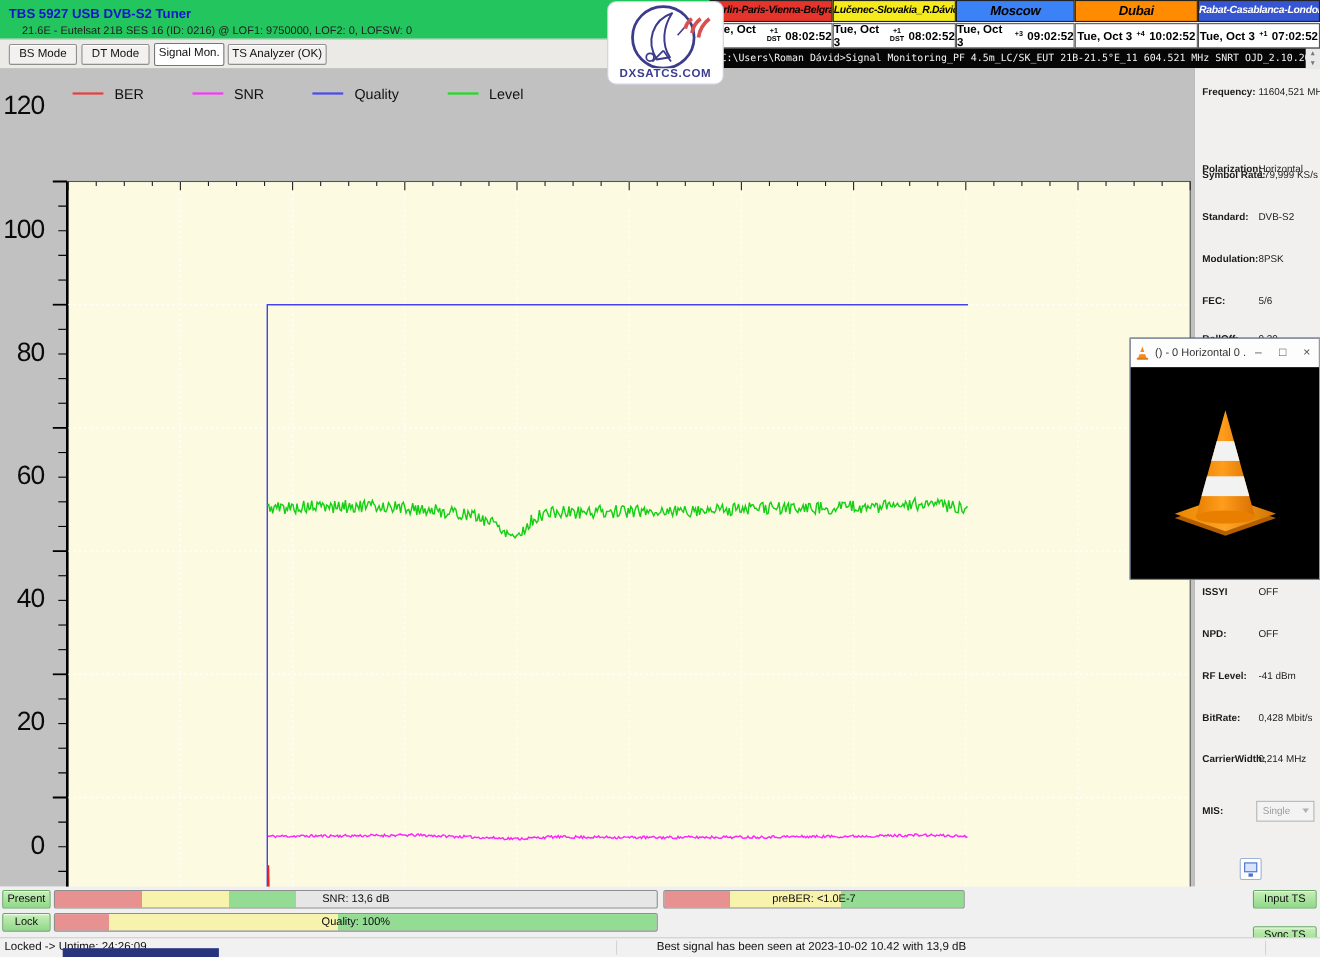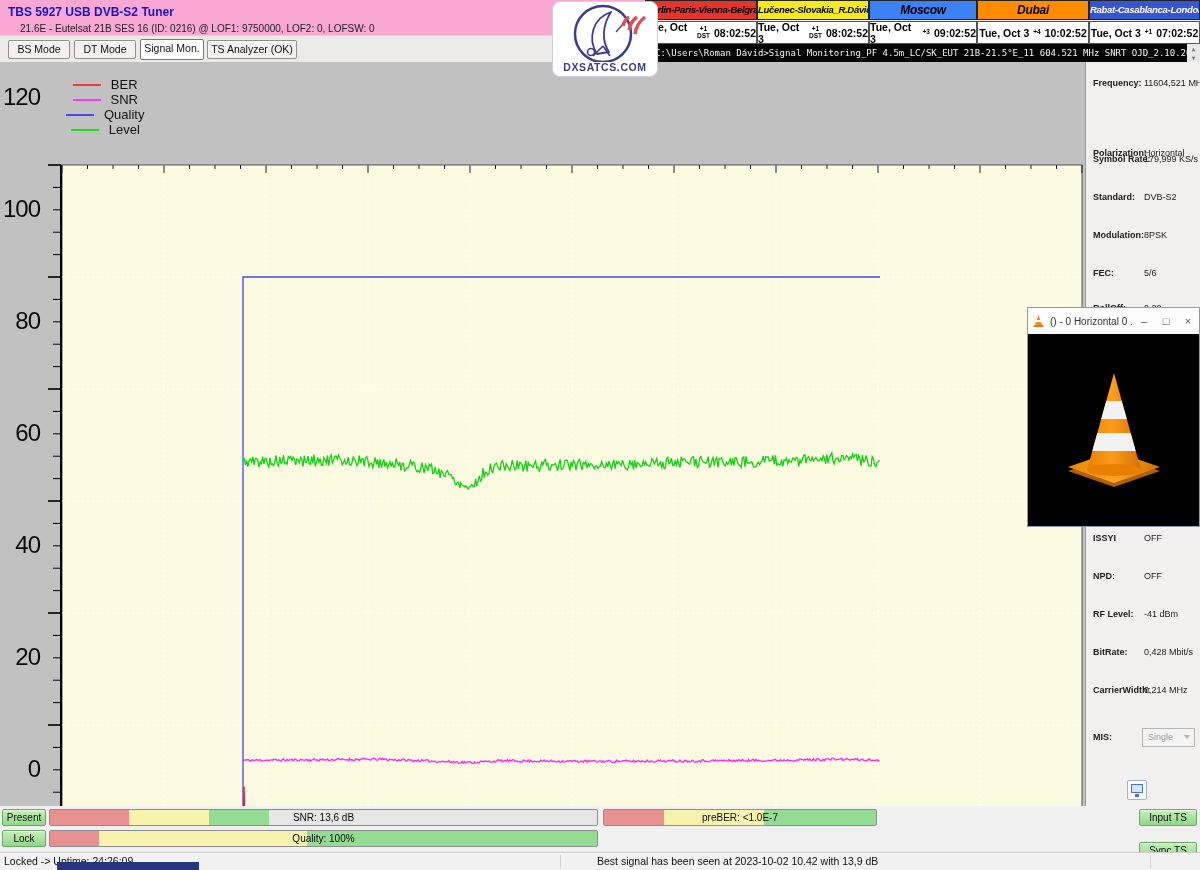--- a/index.html
+++ b/index.html
@@ -1,21 +1,21 @@
 <!DOCTYPE html>
 <html><head>
 <meta charset="utf-8">
 <style>
   * { margin:0; padding:0; box-sizing:border-box; }
   html,body { width:1200px; height:870px; }
   body { font-family:"Liberation Sans", sans-serif; background:#f0f0f0; position:relative; overflow:hidden; }
   #root { position:absolute; inset:0; width:1200px; height:870px; background:#f0f0f0; }
 
   
-  .hdr { position:absolute; left:0; top:0; width:645px; height:62px; background:#f9a8d4; border-bottom:1px solid #a9a9a9;padding-left:24px; }
+  .hdr { position:absolute; left:0; top:0; width:645px; height:62px; background:#22c55e; border-bottom:1px solid #a9a9a9;padding-left:24px; }
   .hdr-title { position:absolute; left:8px; top:5px; font-size:12px; font-weight:bold; color:#1515cc; }
   .hdr-sub { position:absolute; left:20px; top:23px; font-size:10px; color:#222; }
   .hdr-line { position:absolute; left:0; top:35px; width:645px; height:1px; background:#d9d7d4; }
   .tabstrip { position:absolute; left:0; top:36px; width:560px; height:26px; background:#eceae7; }
   .tab { position:absolute; top:4px; height:19px; background:#f2f1ef; border:1px solid #8f8f8f; border-radius:2px;
          font-size:10.5px; color:#111; text-align:center; line-height:17px; box-shadow:inset 0 1px 0 #fff; cursor:default; }
   .tab.active { background:#ffffff; top:3px; height:21px; border-color:#777; }
 
   
   .logo { position:absolute; left:552px; top:1px; width:106px; height:76px; background:#ffffff; border:1px solid #cfcfe2; border-radius:8px; z-index:6; text-align:center; }
@@ -164,21 +164,21 @@
 
   <div class="console">
     <span>C:\Users\Roman Dávid&gt;Signal Monitoring_PF 4.5m_LC/SK_EUT 21B-21.5°E_11 604.521 MHz SNRT OJD_2.10.2023+</span>
     <div class="console-scroll">
       <span>▲</span>
       <span>▼</span>
     </div>
   </div>
 
   <div class="chart-region">
-    <div class="legend" style="position:absolute; left:66px; top:15px;flex-direction:column;">
+    <div class="legend" style="position:absolute; left:66px; top:15px;">
       <div class="legend-item">
           <div class="legend-dash" id="lg0" style="background: rgb(232, 64, 64);"></div>
           <div class="legend-label">BER</div>
         </div>
       <div class="legend-item">
           <div class="legend-dash" id="lg1" style="background: rgb(248, 56, 248);"></div>
           <div class="legend-label">SNR</div>
         </div>
       <div class="legend-item">
           <div class="legend-dash" id="lg2" style="background: rgb(74, 74, 240);"></div>

